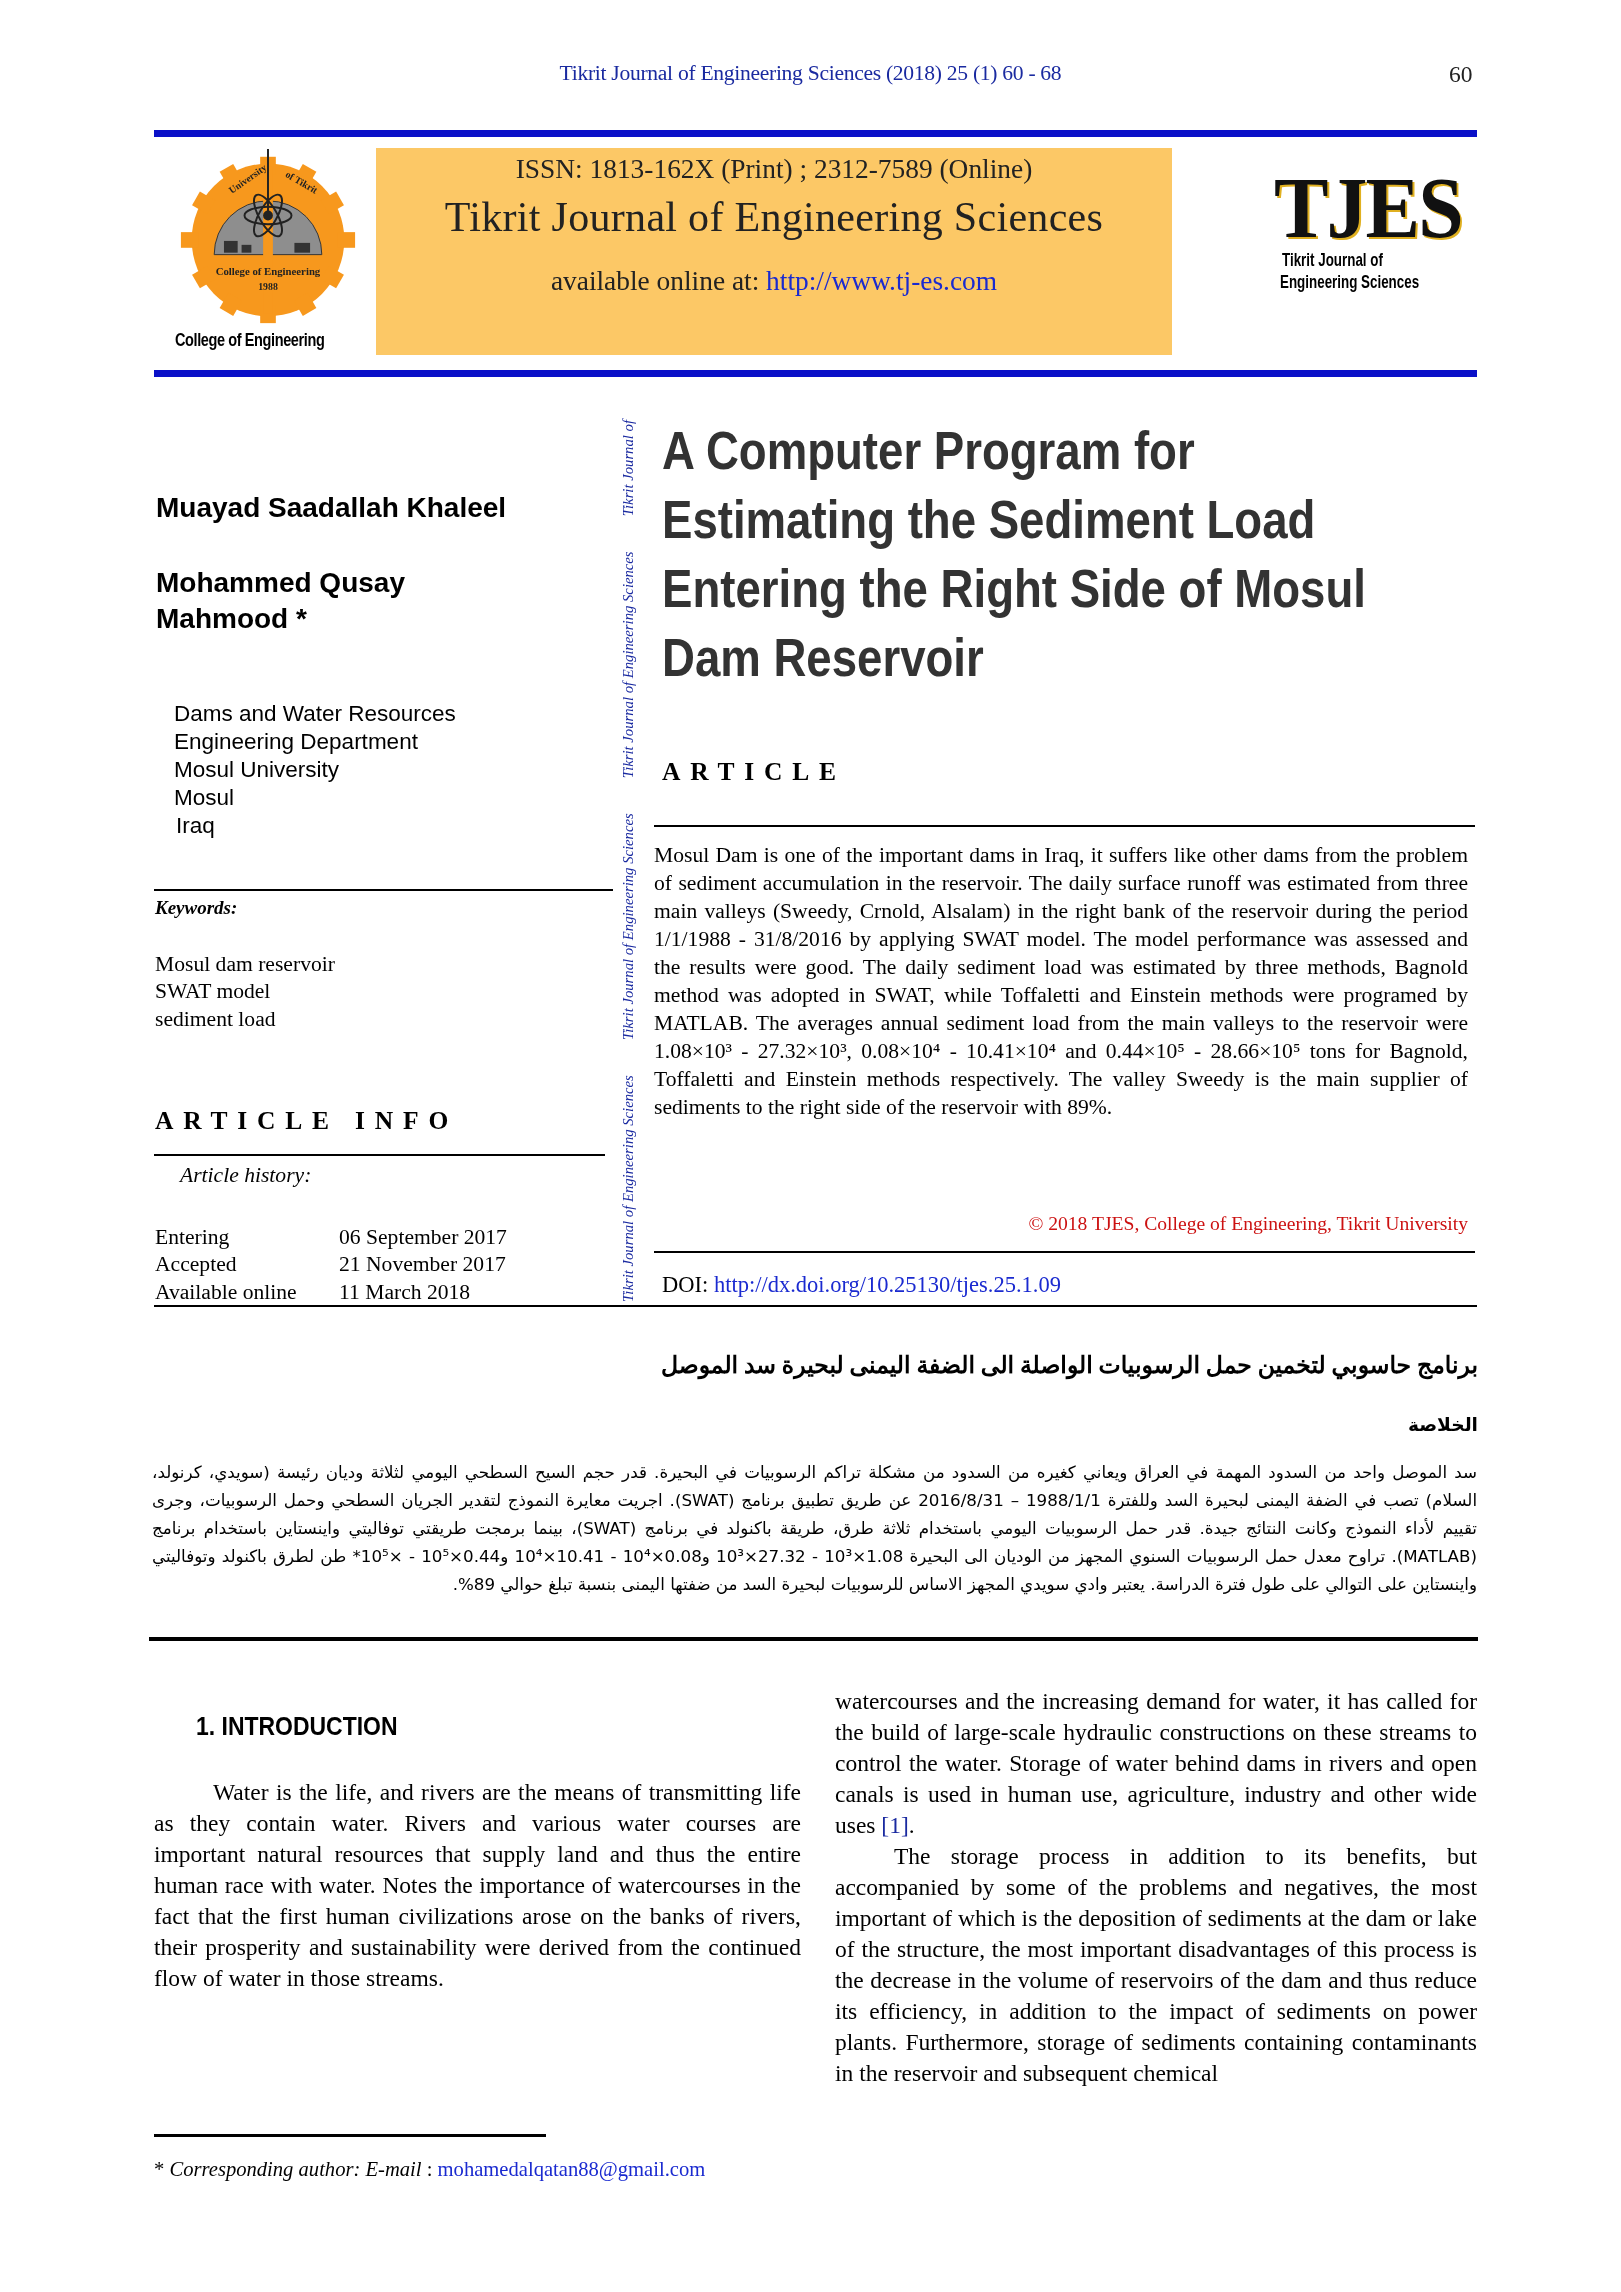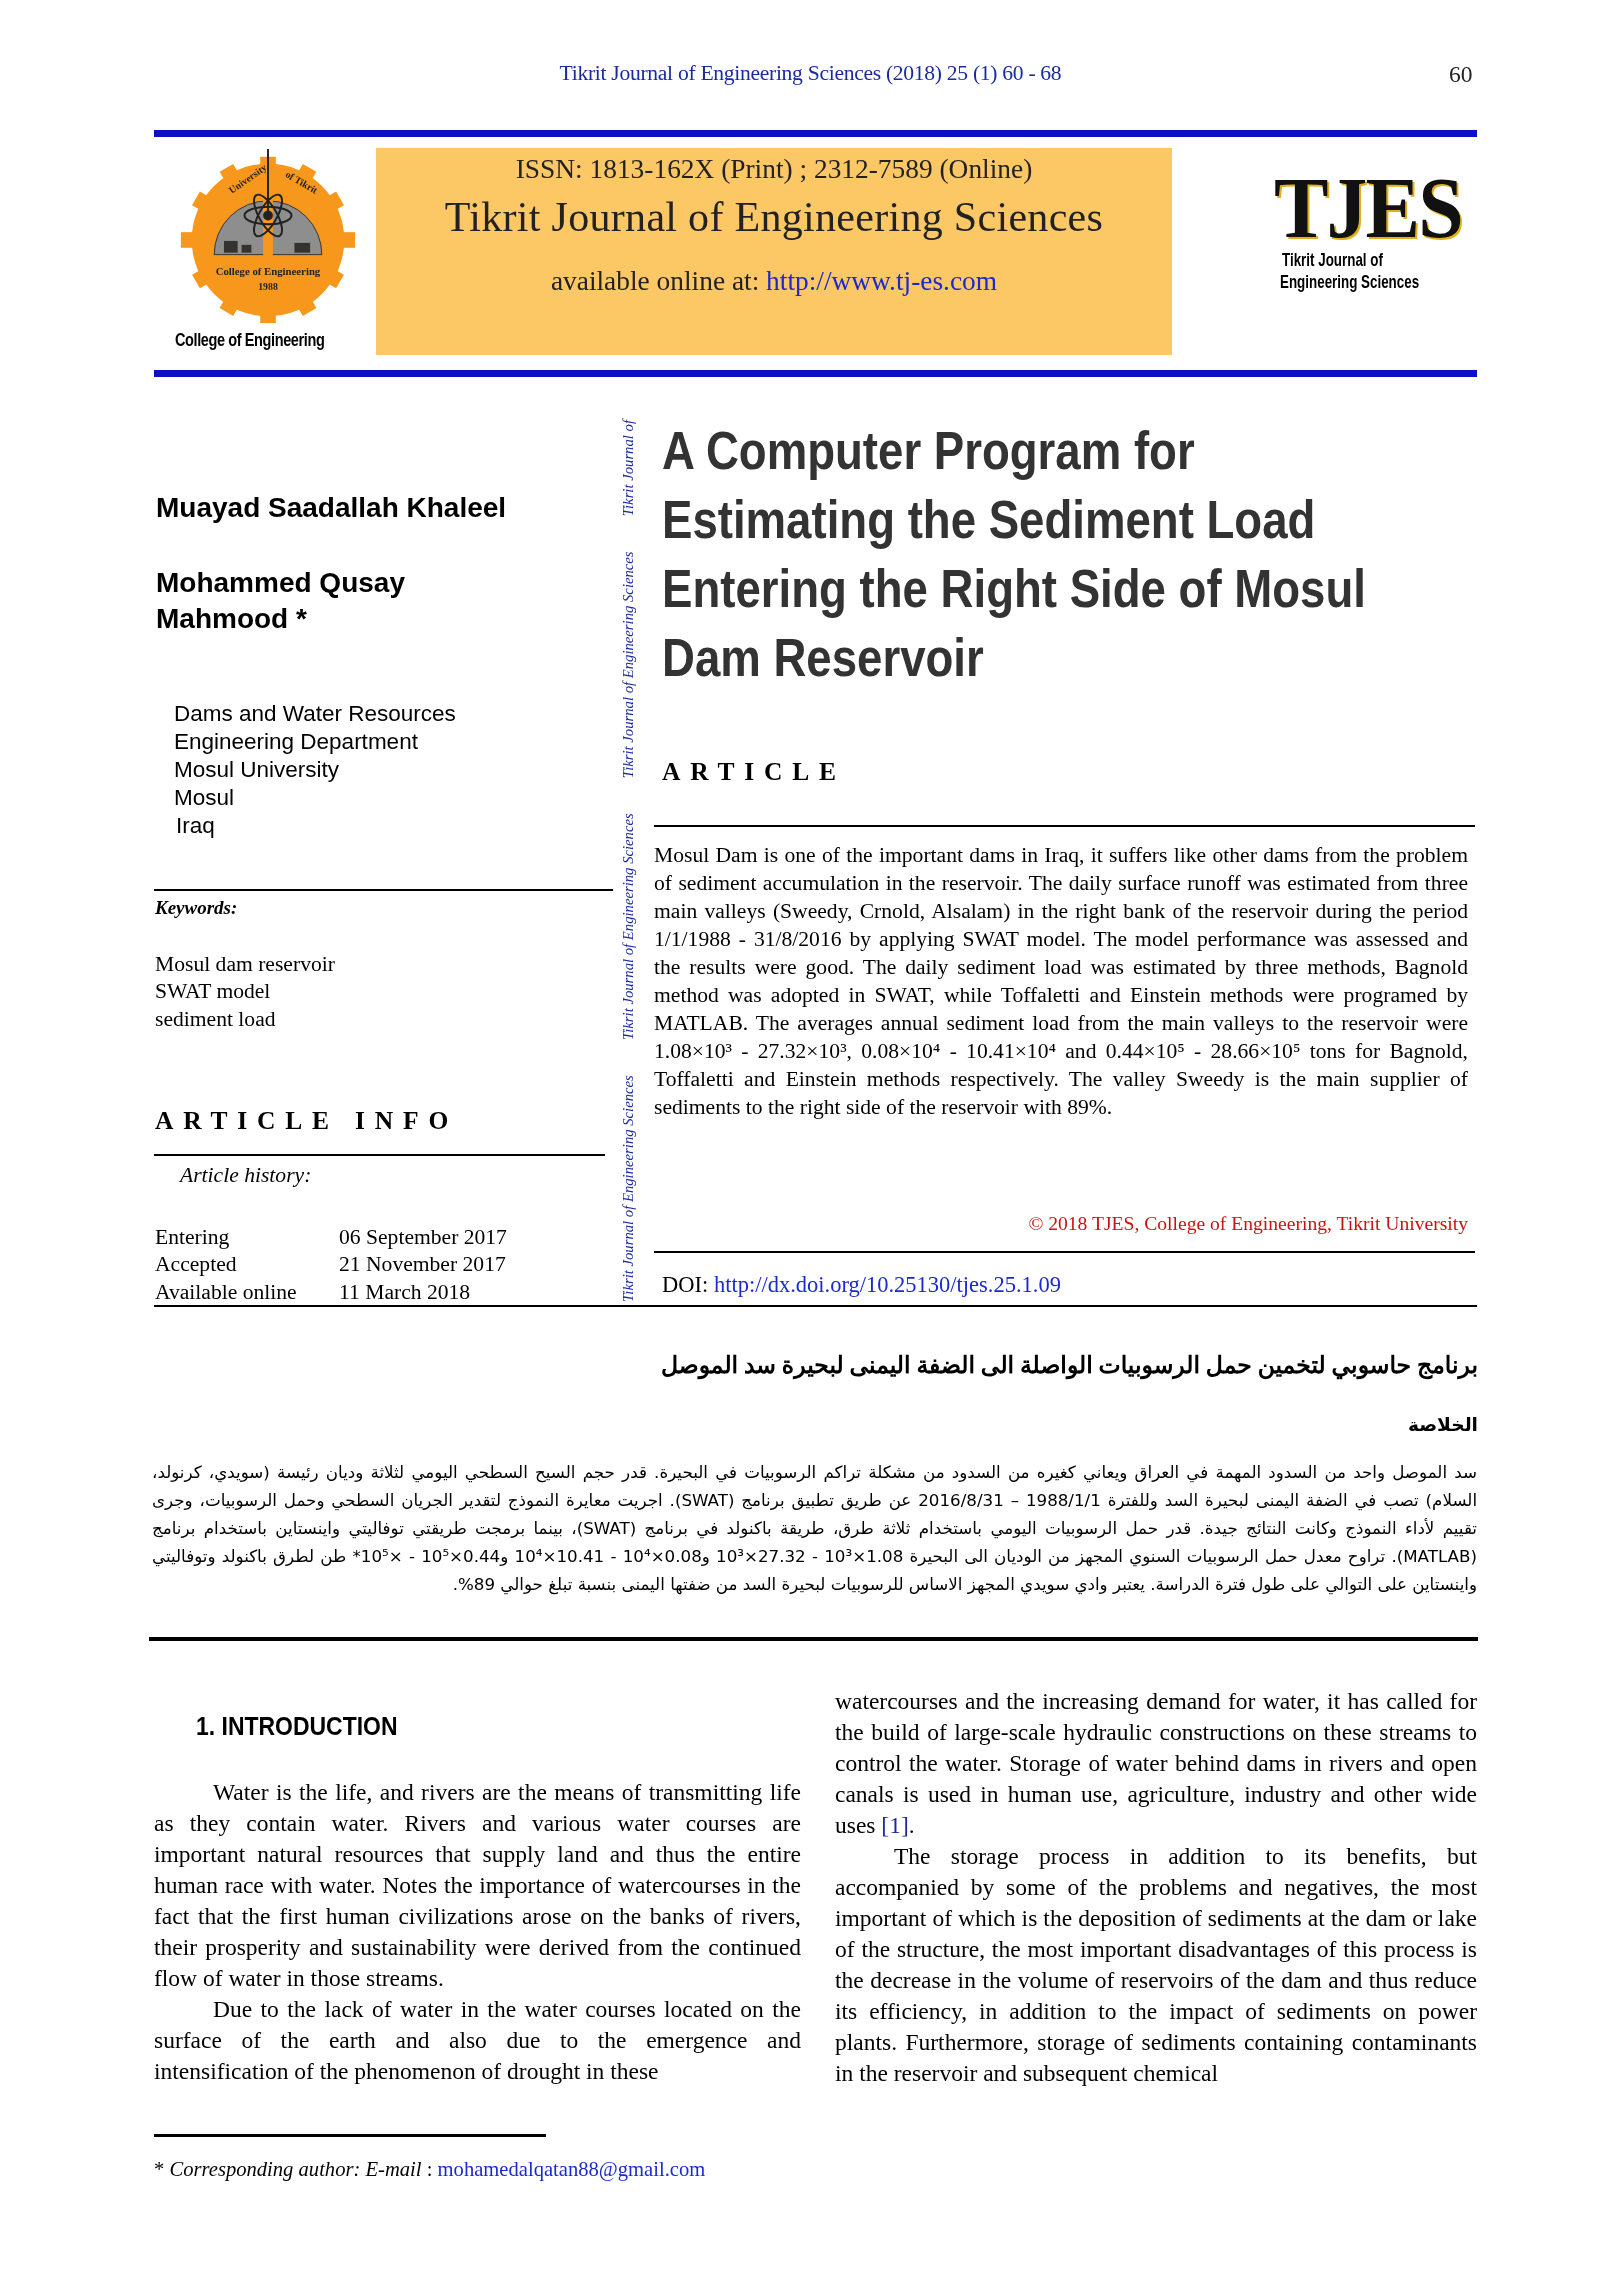--- a/index.html
+++ b/index.html
@@ -180,21 +180,20 @@
 <div class="abs ar-title">برنامج حاسوبي لتخمين حمل الرسوبيات الواصلة الى الضفة اليمنى لبحيرة سد الموصل</div>
 <div class="abs ar-sub">الخلاصة</div>
 <div class="abs ar-abstract">سد الموصل واحد من السدود المهمة في العراق ويعاني كغيره من السدود من مشكلة تراكم الرسوبيات في البحيرة. قدر حجم السيح السطحي اليومي لثلاثة وديان رئيسة (سويدي، كرنولد، السلام) تصب في الضفة اليمنى لبحيرة السد وللفترة 1988/1/1 – 2016/8/31 عن طريق تطبيق برنامج (SWAT). اجريت معايرة النموذج لتقدير الجريان السطحي وحمل الرسوبيات، وجرى تقييم لأداء النموذج وكانت النتائج جيدة. قدر حمل الرسوبيات اليومي باستخدام ثلاثة طرق، طريقة باكنولد في برنامج (SWAT)، بينما برمجت طريقتي توفاليتي واينستاين باستخدام برنامج (MATLAB). تراوح معدل حمل الرسوبيات السنوي المجهز من الوديان الى البحيرة 1.08×10³ - 27.32×10³ و0.08×10⁴ - 10.41×10⁴ و0.44×10⁵ - ×10⁵* طن لطرق باكنولد وتوفاليتي واينستاين على التوالي على طول فترة الدراسة. يعتبر وادي سويدي المجهز الاساس للرسوبيات لبحيرة السد من ضفتها اليمنى بنسبة تبلغ حوالي 89%.</div>
 
 <div class="abs thick-rule"></div>
 
 <div class="abs sec-head">1.   INTRODUCTION</div>
 
 <div class="abs col col-left">
   <p class="ind">Water is the life, and rivers are the means of transmitting life as they contain water. Rivers and various water courses are important natural resources that supply land and thus the entire human race with water. Notes the importance of watercourses in the fact that the first human civilizations arose on the banks of rivers, their prosperity and sustainability were derived from the continued flow of water in those streams.</p>
-  <p class="ind">Due to the lack of water in the water courses located on the surface of the earth and also due to the emergence and intensification of the phenomenon of drought in these</p>
 </div>
 
 <div class="abs col col-right">
   <p><span>watercourses and the increasing demand for water, it has called for the build of large-scale hydraulic constructions on these streams to control the water. Storage of water behind dams in rivers and open canals is used in human use, agriculture, industry and other wide uses </span><a class="ref" href="#" style="text-decoration:none;">[1]</a><span>.</span></p>
   <p class="ind">The storage process in addition to its benefits, but accompanied by some of the problems and negatives, the most important of which is the deposition of sediments at the dam or lake of the structure, the most important disadvantages of this process is the decrease in the volume of reservoirs of the dam and thus reduce its efficiency, in addition to the impact of sediments on power plants. Furthermore, storage of sediments containing contaminants in the reservoir and subsequent chemical</p>
 </div>
 
 <div class="abs foot-rule"></div>
 <div class="abs footnote"><span>* </span><em>Corresponding author: E-mail</em><span> : </span><a class="email" href="#" style="text-decoration:none;">mohamedalqatan88@gmail.com</a></div>
 

